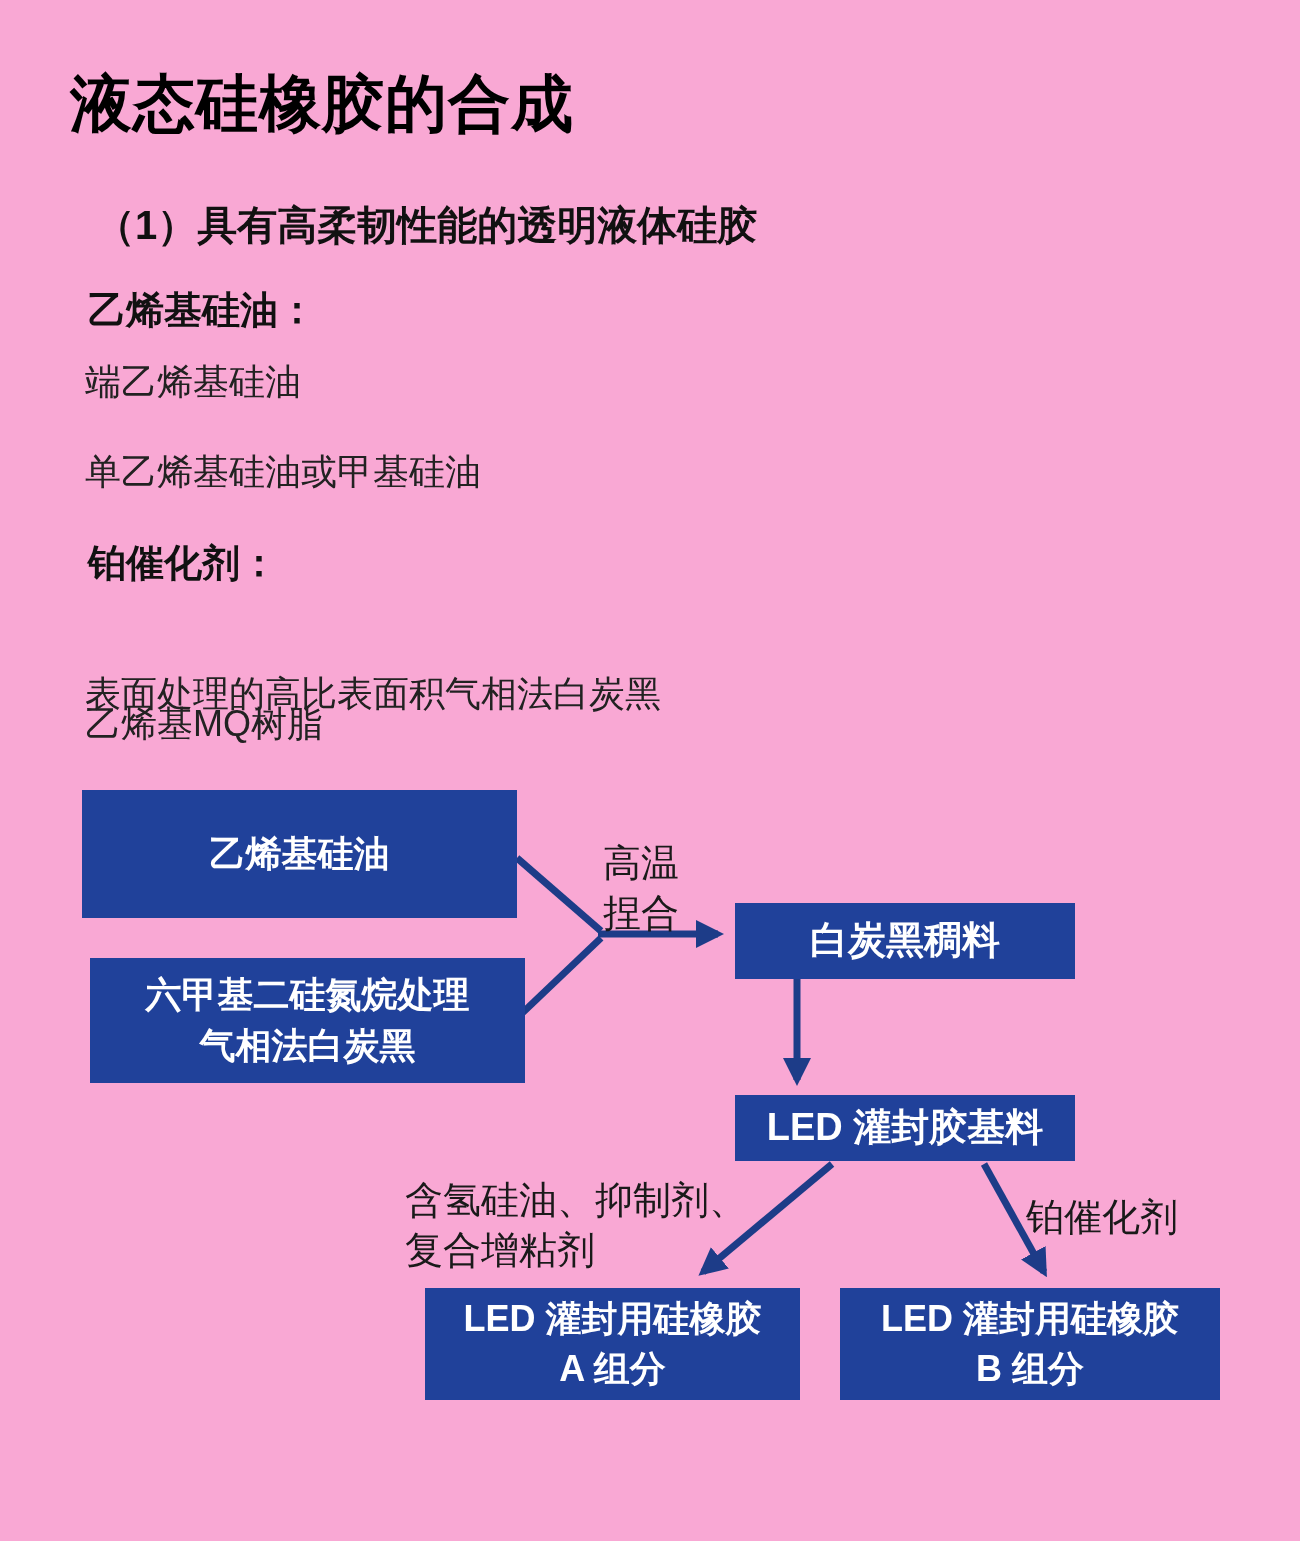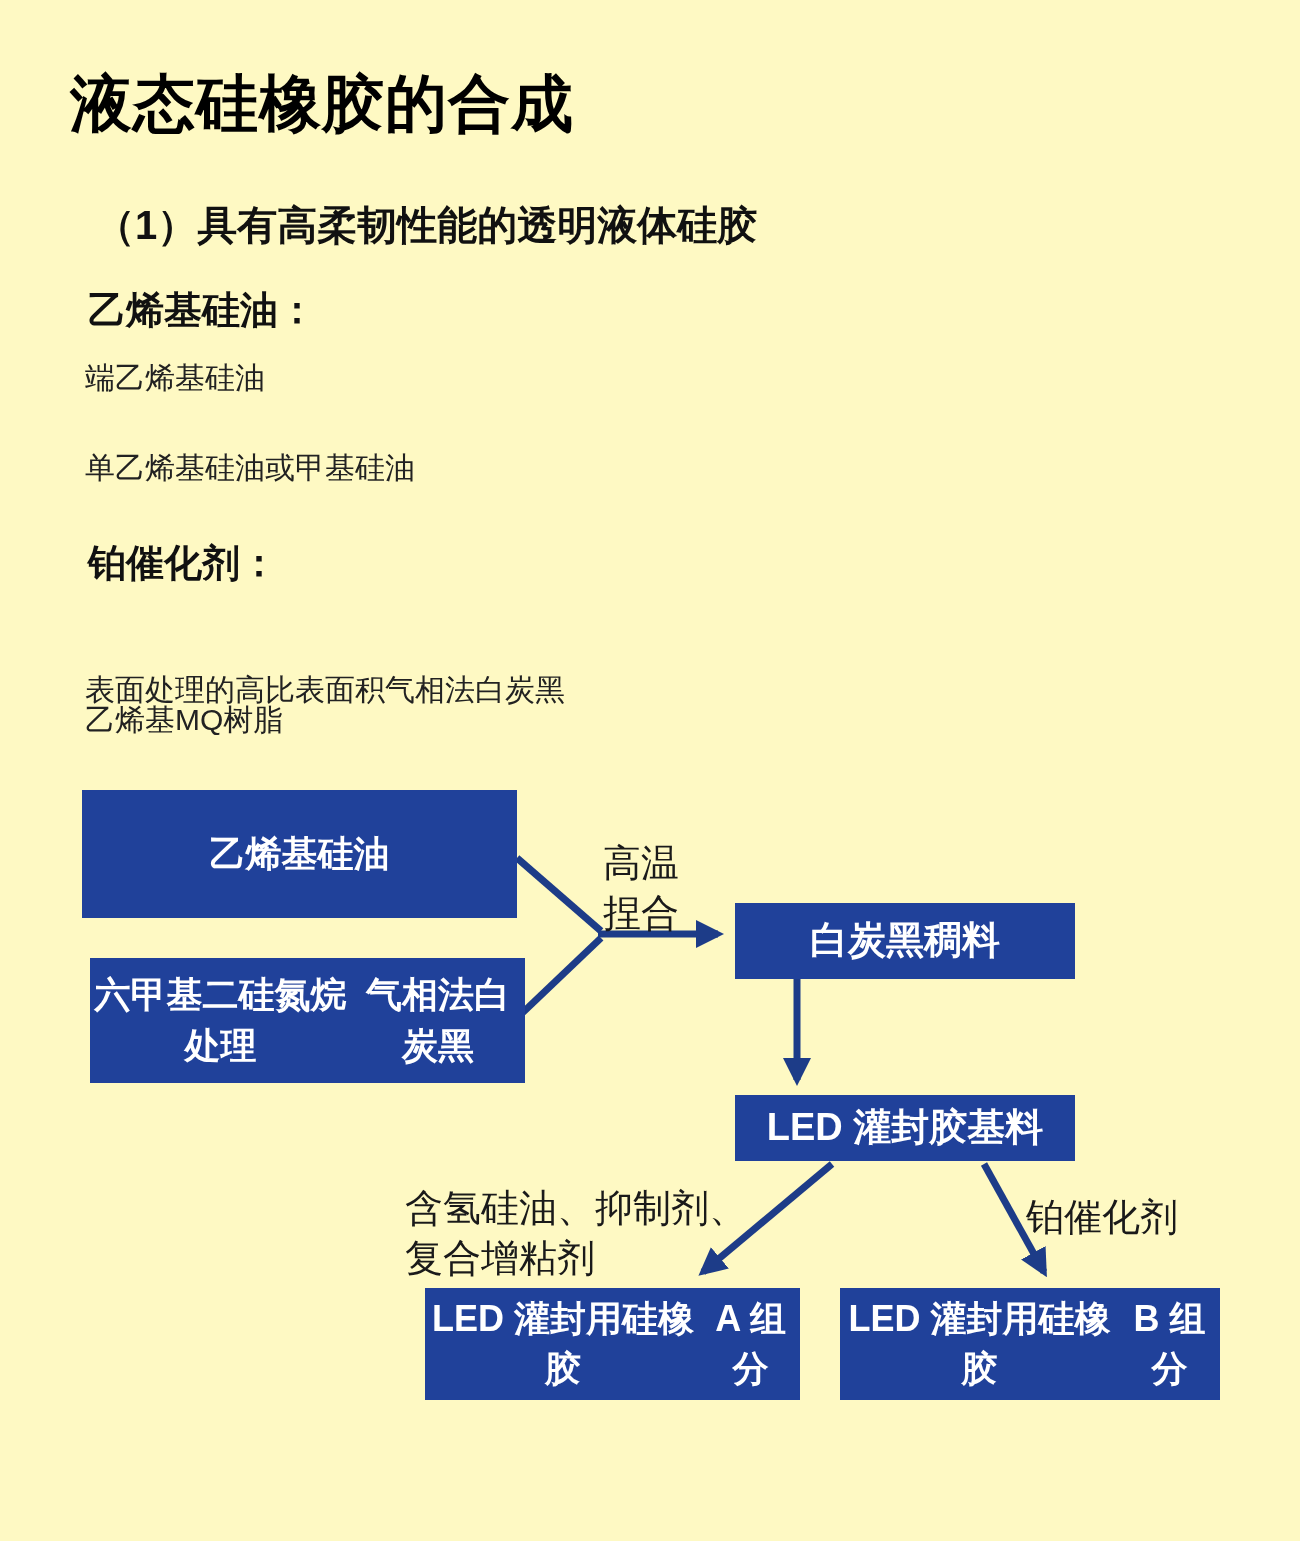--- a/index.html
+++ b/index.html
@@ -1,32 +1,32 @@
 <!DOCTYPE html>
 <html style="--box-color: #20419a; --arrow-color: #1d3c88;"><head>
 <meta charset="utf-8">
 <style>
   * { margin:0; padding:0; box-sizing:border-box; }
   html,body { background:#ffffff; }
   body { font-family:"Liberation Sans","DejaVu Sans",sans-serif; color:#1a1a1a; }
-  .page { position:relative; width:1300px; height:1541px; background:#fef9c3; overflow:hidden; }
+  .page { position:relative; width:1300px; height:1541px; background:#f9a8d4; overflow:hidden; }
   .abs { position:absolute; }
 
   .title { font-size:62px; font-weight:bold; color:#000; letter-spacing:1px; }
   .subtitle { font-size:40px; font-weight:bold; color:#111; }
   .heading { font-size:38px; font-weight:bold; color:#111; }
-  .body-line { font-size:30px; font-weight:400; color:#222;text-align:right; }
+  .body-line { font-size:36px; font-weight:400; color:#222;text-align:right; }
 
   .flowchart { position:absolute; left:0; top:780px; width:1300px; height:720px; }
   svg.arrows { position:absolute; left:0; top:0; width:1300px; height:720px; }
   .flow-line { stroke:var(--arrow-color,#1d3c88); stroke-width:7; fill:none; }
   .arrow-head { fill:var(--arrow-color,#1d3c88); }
 
   .node { position:absolute; background:var(--box-color,#20419a); color:#ffffff;
-          display:flex; flex-direction:row; align-items:center; justify-content:center;
+          display:flex; flex-direction:column; align-items:center; justify-content:center;
           font-weight:bold; text-align:center; line-height:1.4; }
   .fs36 { font-size:36px; }
   .fs38 { font-size:38px; }
   .edge-label { position:absolute; font-size:38px; color:#1a1a1a; line-height:1.32; font-weight:400; }
 </style>
 </head>
 <body>
 
 <div class="page">
 
@@ -88,21 +88,21 @@
       <div>LED 灌封用硅橡胶</div>
       <div>B 组分</div>
     </div>
 
     <div class="edge-label" style="left:603px; top:58px;">
       <div>高温</div>
       <div>捏合</div>
     </div>
 
 
-    <div class="edge-label" style="left:405px; top:395px;margin-top:8px;">
+    <div class="edge-label" style="left:405px; top:395px;">
       <div>含氢硅油、抑制剂、</div>
       <div>复合增粘剂</div>
     </div>
 
     <div class="edge-label" style="left:1026px; top:412px;">
       <div>铂催化剂</div>
     </div>
 
   </div>
 </div>

